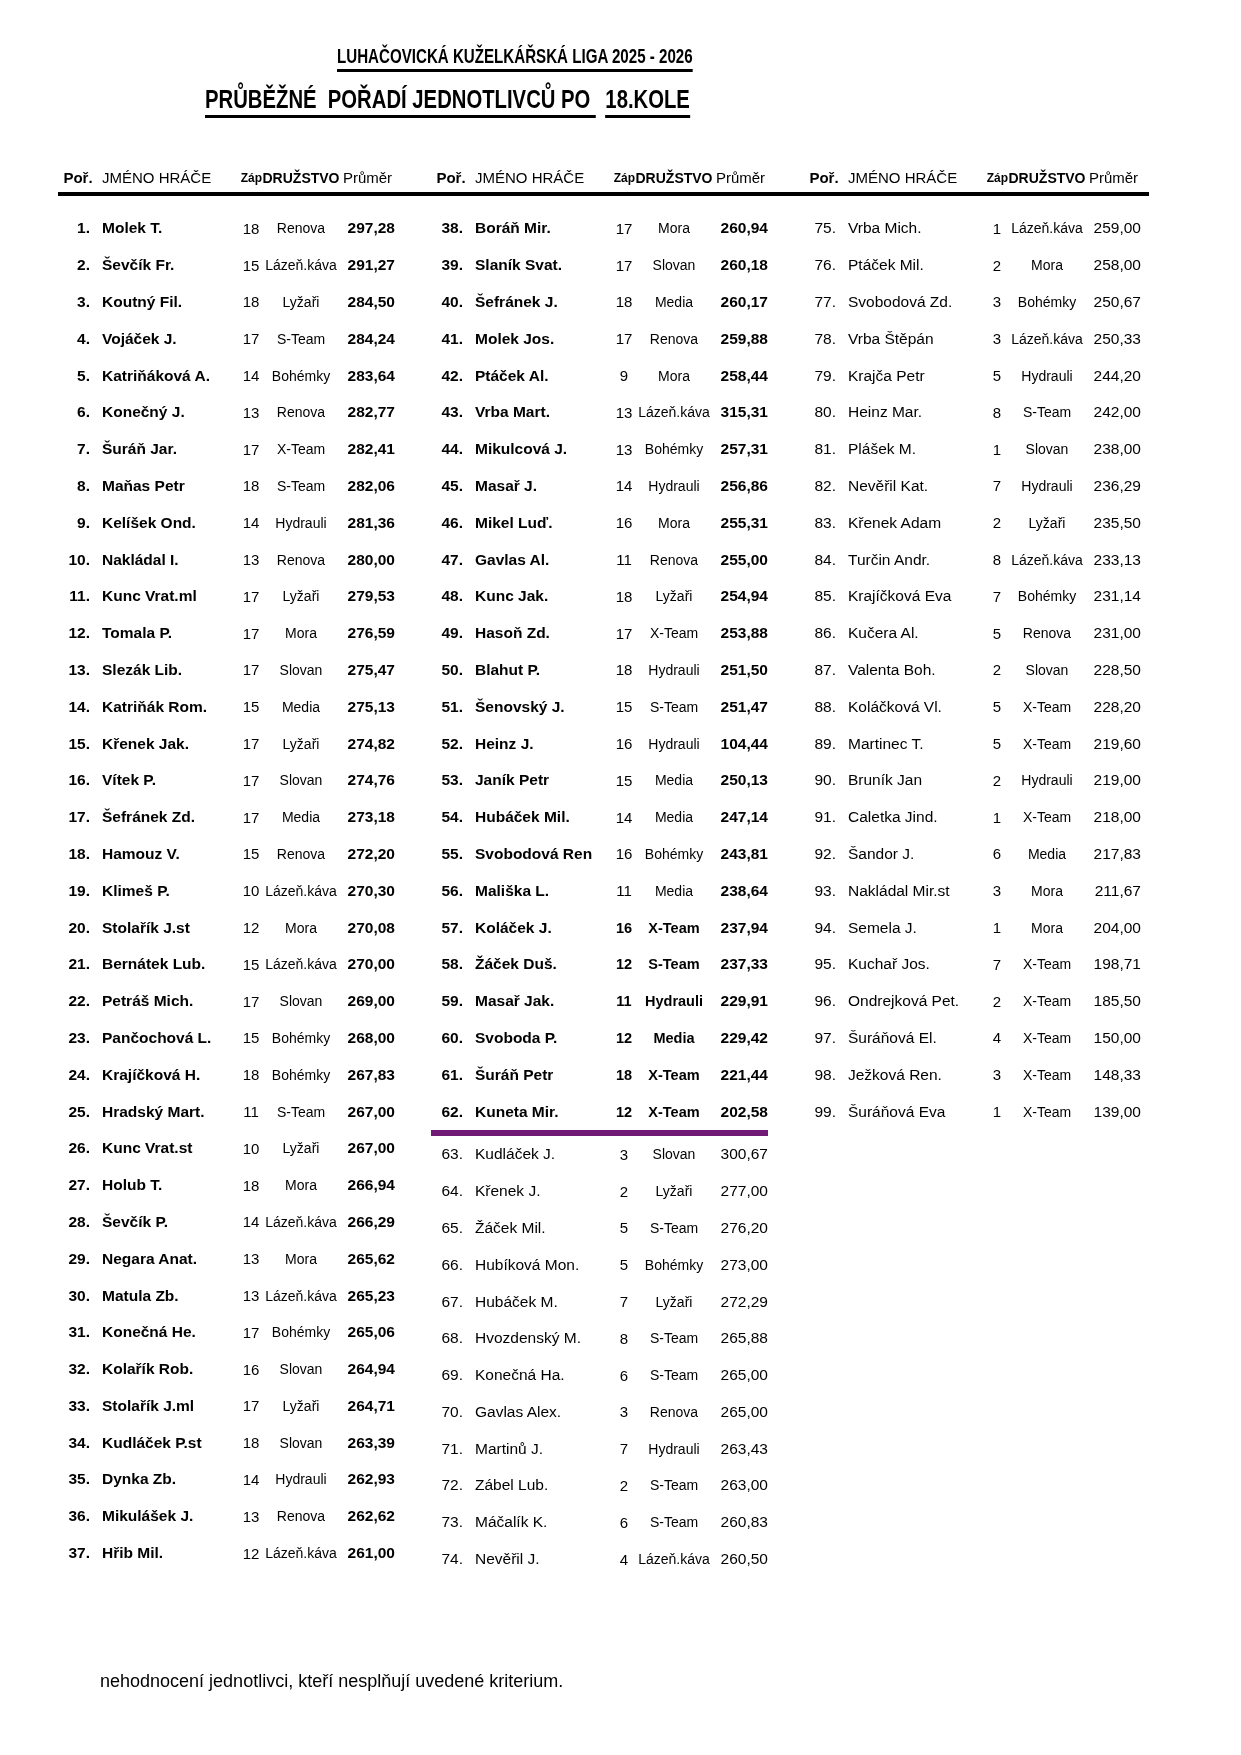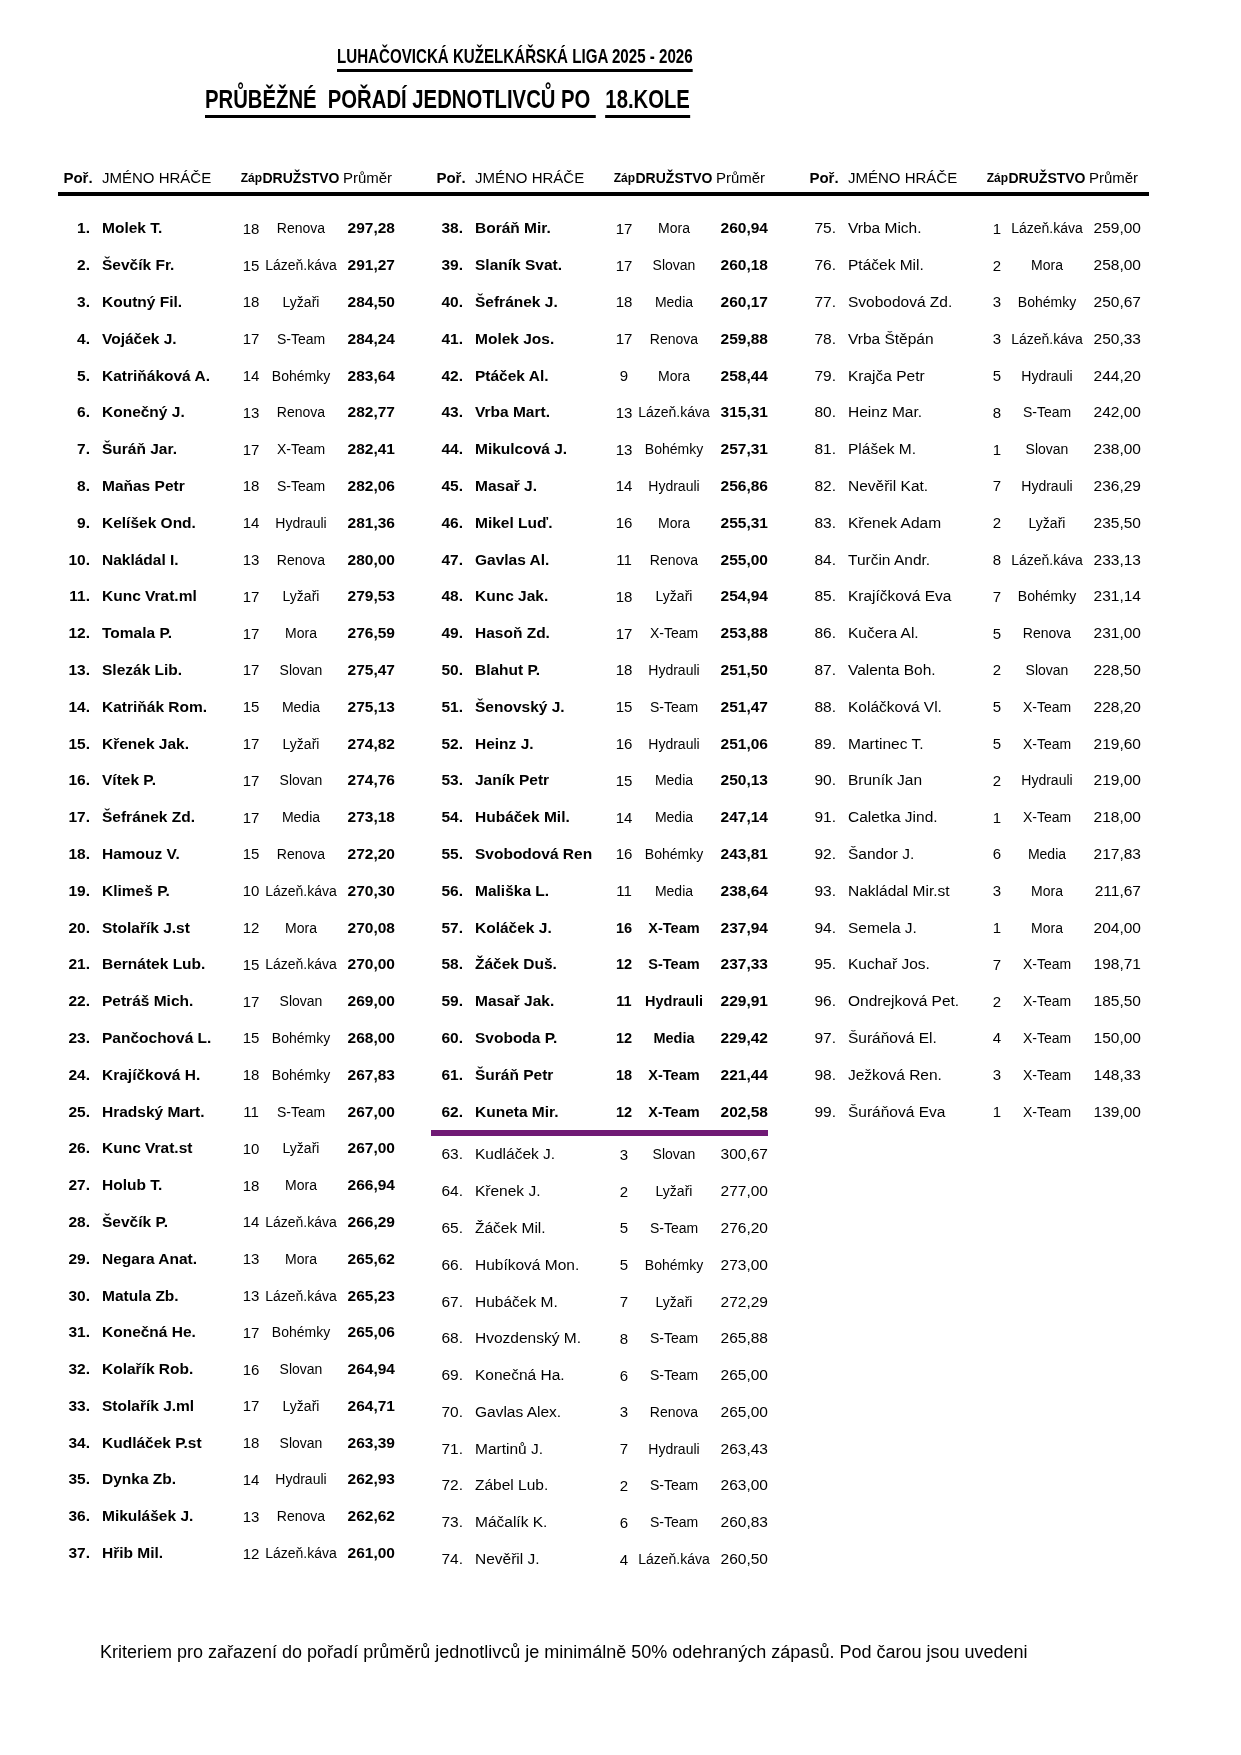--- a/index.html
+++ b/index.html
@@ -501,21 +501,21 @@
     <span class="c games">15</span>
     <span class="c team">S-Team</span>
     <span class="c avg">251,47</span>
   </div>
 
   <div class="row">
     <span class="c rank">52.</span>
     <span class="c name">Heinz J.</span>
     <span class="c games">16</span>
     <span class="c team">Hydrauli</span>
-    <span class="c avg">251,06</span>
+    <span class="c avg">104,44</span>
   </div>
 
   <div class="row">
     <span class="c rank">53.</span>
     <span class="c name">Janík Petr</span>
     <span class="c games">15</span>
     <span class="c team">Media</span>
     <span class="c avg">250,13</span>
   </div>
 
@@ -884,13 +884,13 @@
     <span class="c rank">99.</span>
     <span class="c name">Šuráňová Eva</span>
     <span class="c games">1</span>
     <span class="c team">X-Team</span>
     <span class="c avg">139,00</span>
   </div>
 </div>
   </div>
 </div>
 
-<p class="footer"><span>Kriteriem pro zařazení do pořadí průměrů jednotlivců je minimálně 50% odehraných zápasů. Pod čarou jsou uvedeni</span><br></p>
+<p class="footer"><br><span>nehodnocení jednotlivci, kteří nesplňují uvedené kriterium.</span></p>
 
 </body></html>

